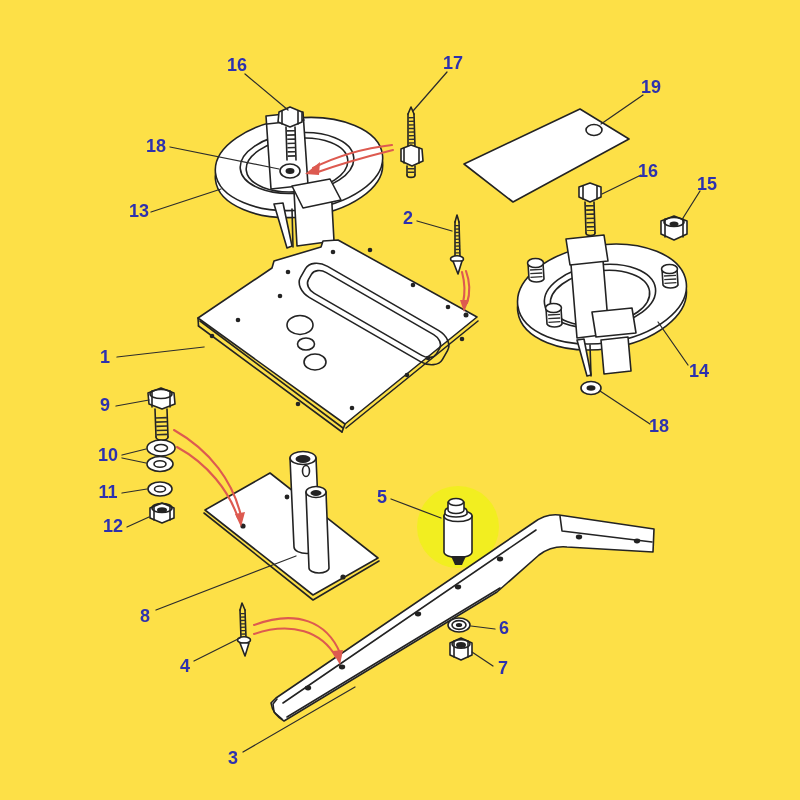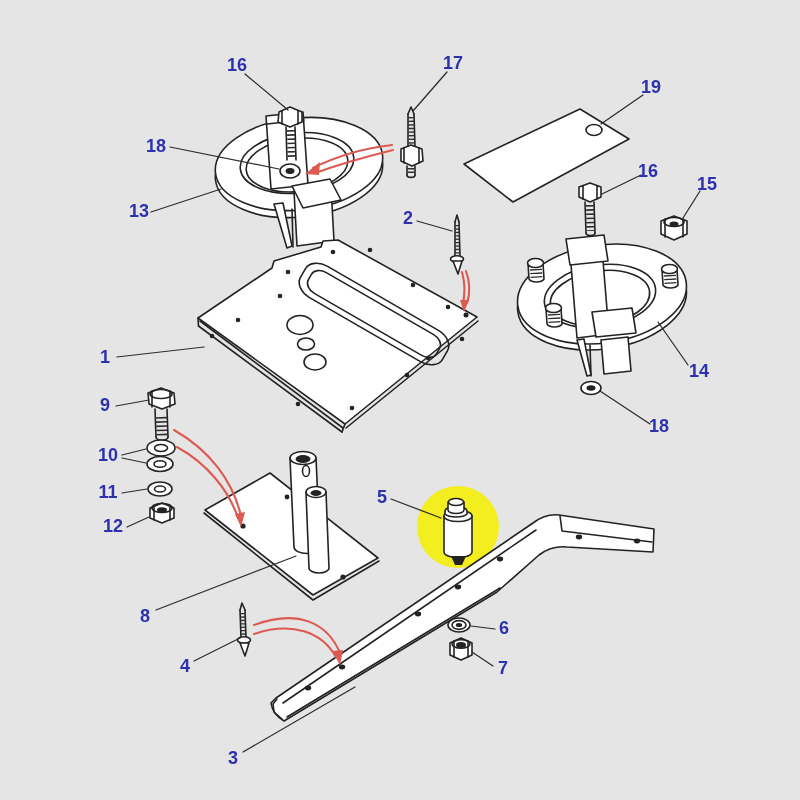--- a/index.html
+++ b/index.html
@@ -1,16 +1,16 @@
 <!DOCTYPE html>
 <html><head>
 <meta charset="utf-8">
 <style>
   html,body{margin:0;padding:0;background:#fff;}
-  .stage{position:relative;width:800px;height:800px;background:#e5e5e5;overflow:hidden;
+  .stage{position:relative;width:800px;height:800px;background:#fde047;overflow:hidden;
          font-family:"Liberation Sans",sans-serif;}
   svg{display:block}
   .ln{fill:none;stroke:#232323;stroke-width:1.6;stroke-linecap:round;stroke-linejoin:round}
   .wh{fill:#ffffff;stroke:#232323;stroke-width:1.6;stroke-linejoin:round;stroke-linecap:round}
   .dk{fill:#232323;stroke:none}
   .thr{stroke:#2e2e2e}
   .ldr{fill:none;stroke:#2c2c2c;stroke-width:1.25;stroke-linecap:round}
   .redg path{fill:none;stroke-width:2.1;stroke-linecap:round}
   text.callout{font:700 18px "Liberation Sans",sans-serif;text-anchor:middle;cursor:pointer}
 </style>

